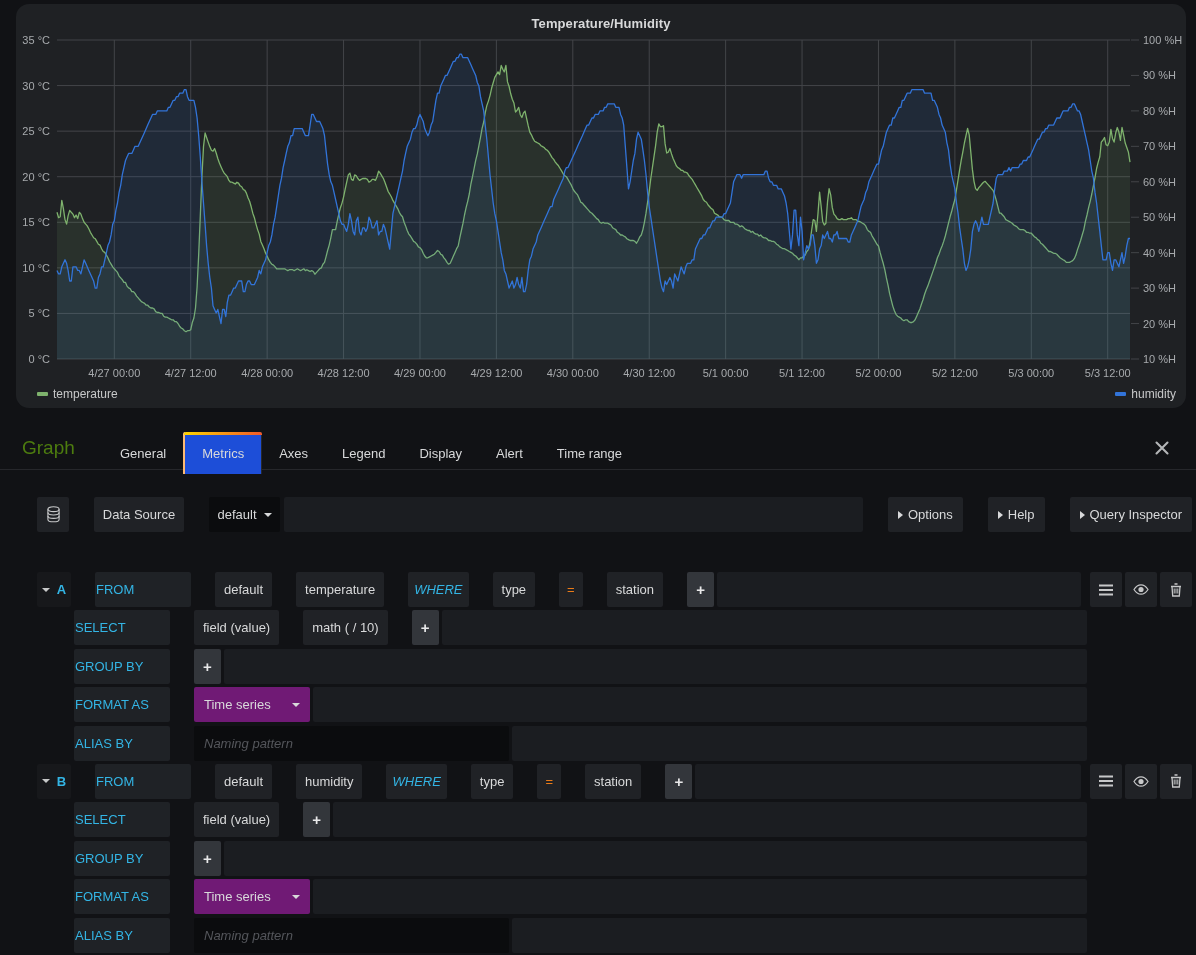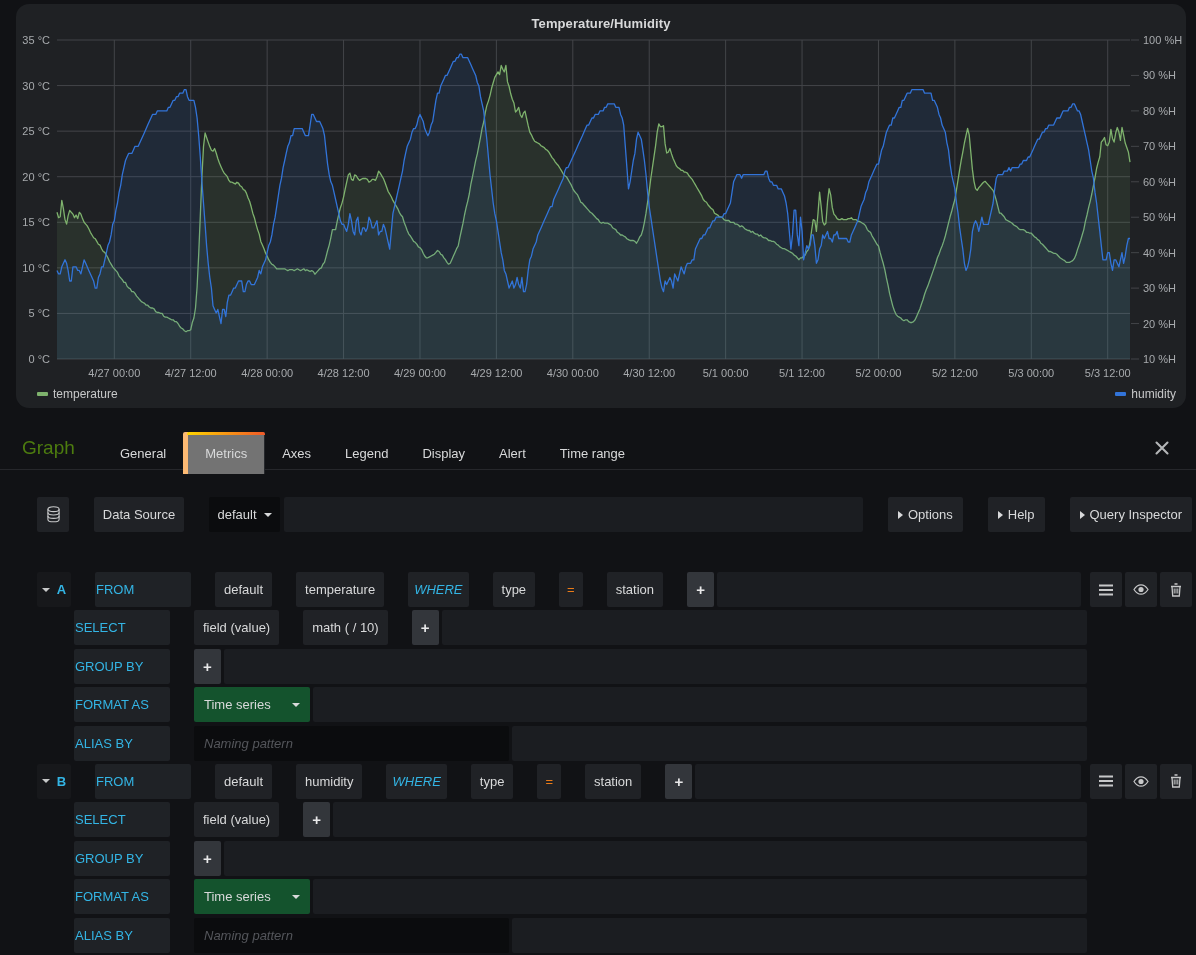--- a/index.html
+++ b/index.html
@@ -16,21 +16,21 @@
   .legend-item .swatch { display:inline-block; width:11px; height:4px; border-radius:1px; margin-right:5px; }
   .legend-temp { left:21px; }
   .legend-hum  { right:10px; }
   
   .tabbar { position:absolute; left:0; top:428px; width:1196px; height:42px;
     border-bottom:1px solid #26272b; }
   .editor-title { position:absolute; left:22px; top:9px; font-size:19px; font-weight:500; color:#4d7c0f; }
   .tabs { position:absolute; left:103px; top:4px; height:42px; display:flex; align-items:stretch; }
   .tab { padding:0 17px; display:flex; align-items:center; font-size:13px; color:#d8d9da;
     cursor:pointer; position:relative; }
-  .tab.active { background:#737373; border-left:5px solid #fdba74; border-right:1px solid #26282c;
+  .tab.active { background:#1d4ed8; border-left:2px solid #fdba74; border-right:1px solid #26282c;
     border-radius:2px 2px 0 0; }
   .tab.active::before { content:""; position:absolute; top:0; left:-1px; right:-1px; height:3px;
     background:linear-gradient(to right,#ffd500 0%,#f05a28 99%); border-radius:2px 2px 0 0; }
   .close-btn { position:absolute; right:27px; top:13px; width:14px; height:14px; cursor:pointer; }
   .close-btn svg { display:block; }
   
   .cell { background:#202226; color:#d8d9da; font-size:13px; display:flex;
     align-items:center; border-radius:2px; height:35px;margin-left:21px; }
   .filler { background:#1b1d21; flex:1; border-radius:2px; height:35px; }
   
@@ -59,21 +59,21 @@
   .q-indent { width:34px; background:transparent; }
   .q-label { width:96px; padding-left:1px; color:#33b5e5; background:#1f2226; }
   .q-seg { padding:0 9px; cursor:pointer; }
   .q-seg.kw { color:#33b5e5; padding:0 6px;font-style:italic; }
   .q-seg.op { color:#eb7b18; padding:0 8px; }
   .q-plus { width:27px; background:#33363b; color:#e8e8e9; justify-content:center; font-size:15px;
     font-weight:700; cursor:pointer; }
   .q-icons { display:flex; margin-left:3px; }
   .q-icons .icon-btn { width:32px; height:35px; background:#202226; border-radius:2px; margin-left:3px;
     display:flex; align-items:center; justify-content:center; cursor:pointer; }
-  .q-select { width:116px; background:#14532d; padding:0 10px; justify-content:space-between; cursor:pointer; }
+  .q-select { width:116px; background:#701a75; padding:0 10px; justify-content:space-between; cursor:pointer; }
   .q-input { width:315px; background:#0b0c0e; padding:0 10px; }
   .q-input .ph { color:#54565b; font-size:13px;font-style:italic; }
   .q-spacer { width:102px; flex:none; background:transparent; }
 </style>
 </head>
 <body>
 
 <div class="graph-panel">
   <div class="panel-title">Temperature/Humidity</div>
   <svg id="chart-svg" width="1170" height="404">

